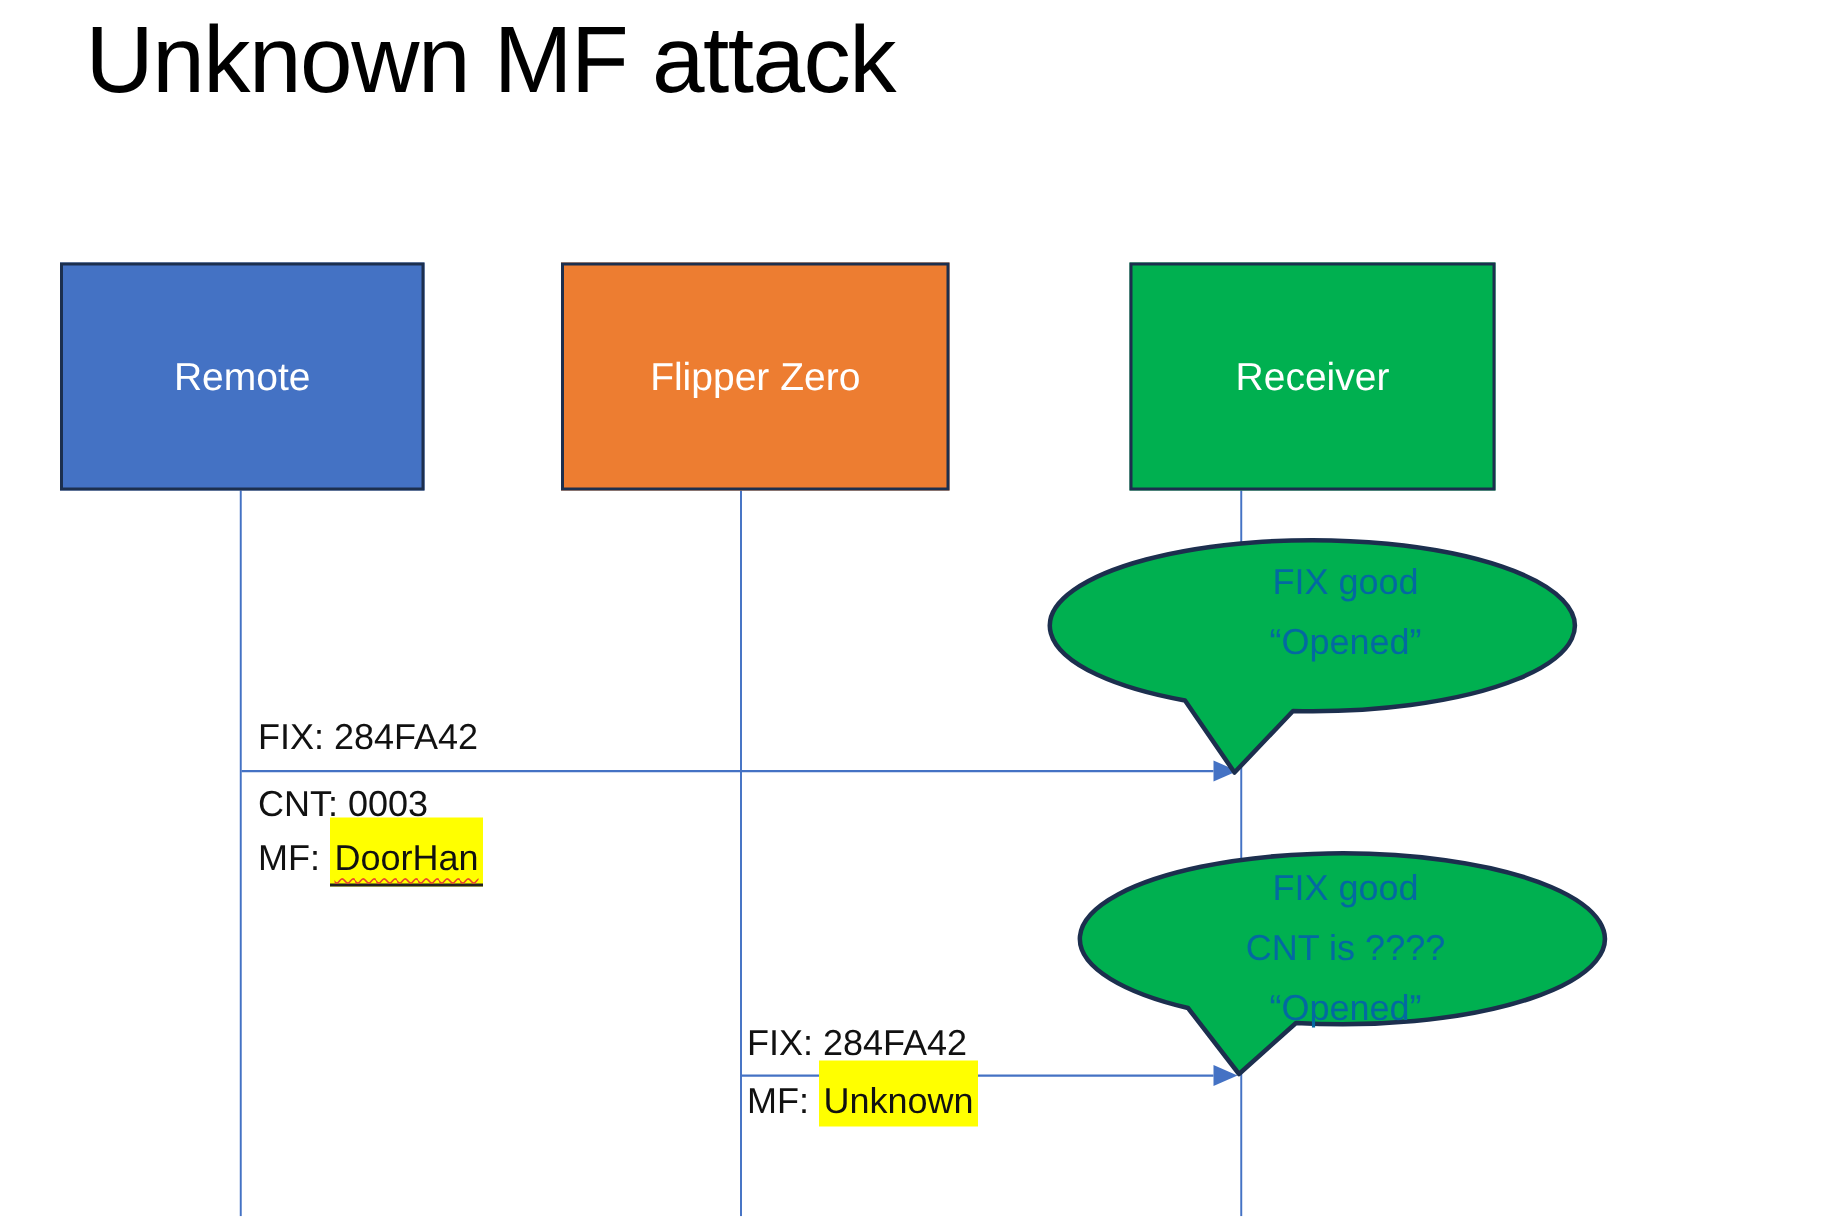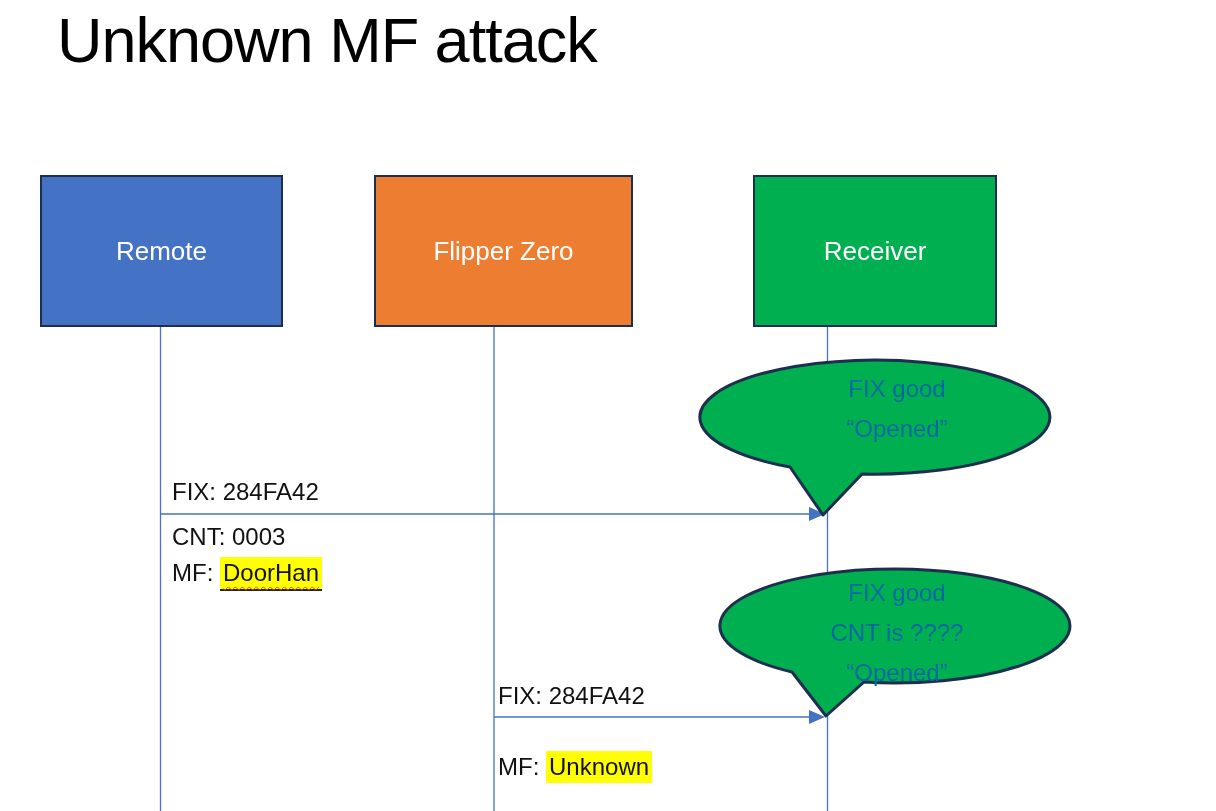--- a/index.html
+++ b/index.html
@@ -46,21 +46,21 @@
     white-space: nowrap;
   }
   .msg-line {
     position: absolute;
     font-size: 24px;
     line-height: 30px;
     color: #111111;
     white-space: nowrap;
     text-align: center;
   }
-  .hl { background: #FFFF00; padding: 2px 3px 3px 3px; }
+  .hl { background: #FFFF00; padding: 14px 3px 3px 3px; }
   .u-solid { border-bottom: 2px solid #222222; }
   .u-squiggle {
     text-decoration: underline wavy #E8442E;
     text-decoration-thickness: 1px;
     text-underline-offset: 5px;
   }
   .callout-text {
     position: absolute;
     left: 722px;
     width: 350px;
@@ -106,21 +106,21 @@
     <span class="actor-label">Receiver</span>
   </div>
 
   <div class="msg-line" style="left:172px; top:477px;">FIX: 284FA42</div>
   <div class="msg-line" style="left:172px; top:522px;">CNT: 0003</div>
   <div class="msg-line" style="left:172px; top:558px;">
     <span>MF: </span><span class="hl u-solid u-squiggle">DoorHan</span>
   </div>
 
   <div class="msg-line" style="left:498px; top:681px;">FIX: 284FA42</div>
-  <div class="msg-line" style="left:498px; top:752px;">
+  <div class="msg-line" style="left:498px; top:720px;">
     <span>MF: </span><span class="hl">Unknown</span>
   </div>
 
   <div class="callout-text c1">
     <div>FIX good</div>
     <div>“Opened”</div>
   </div>
 
   <div class="callout-text c2">
     <div>FIX good</div>

